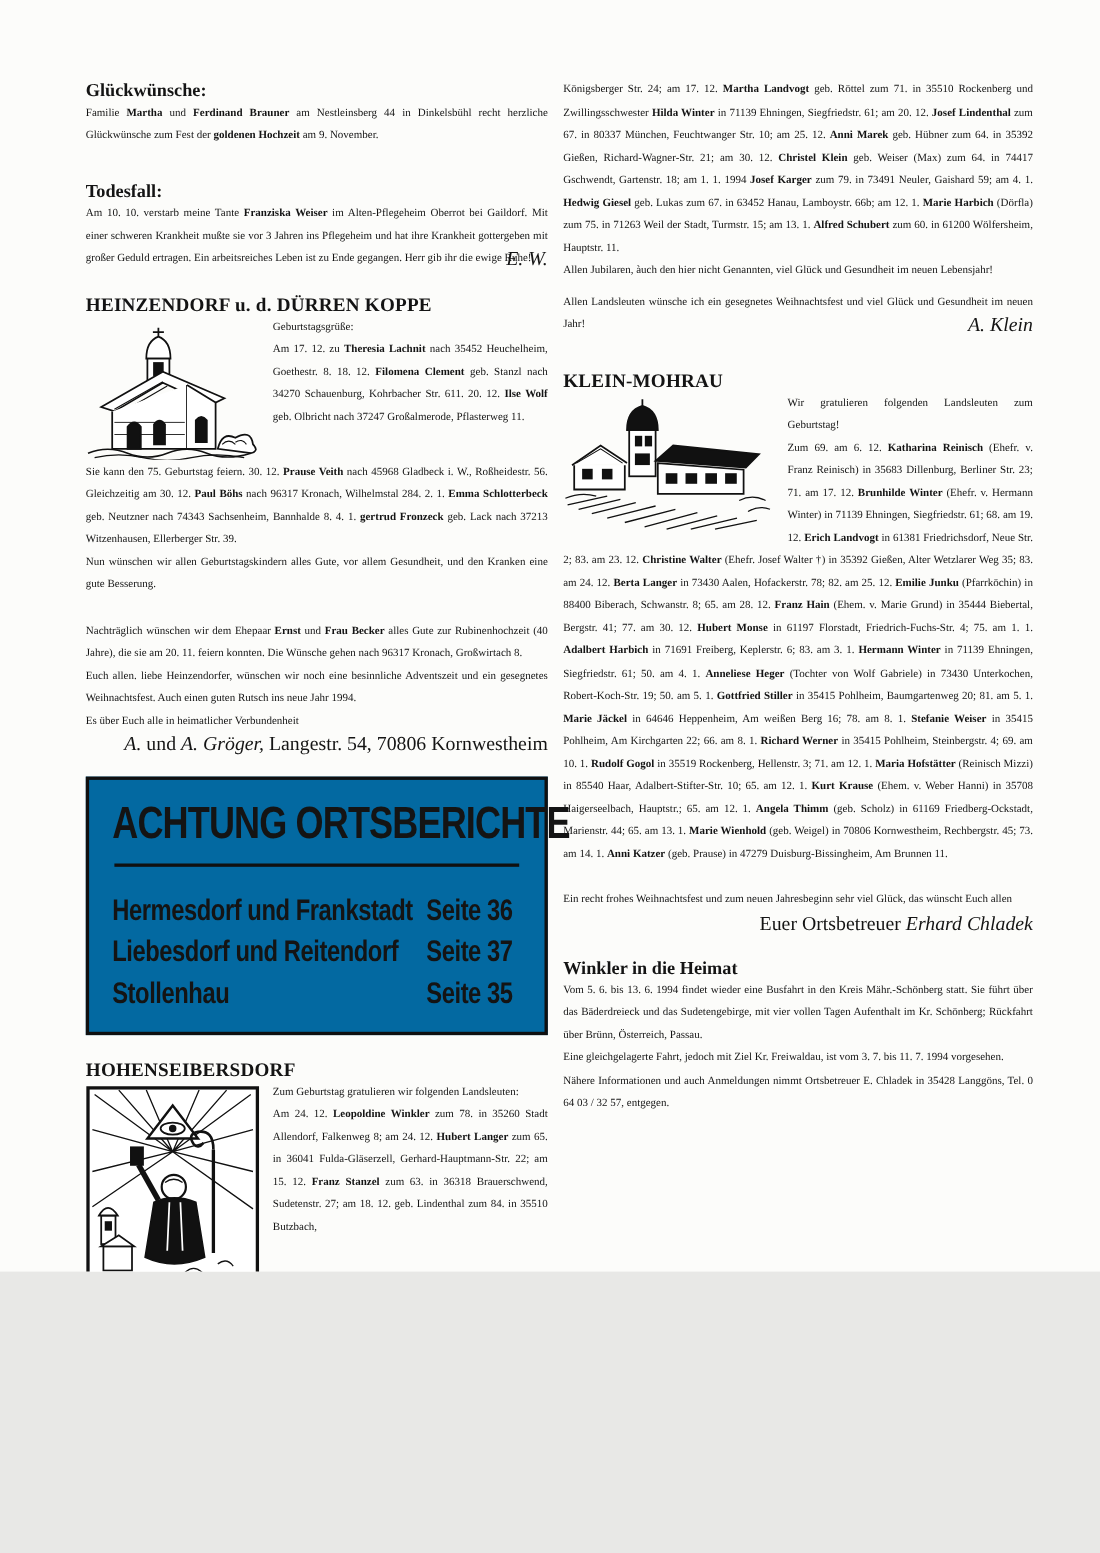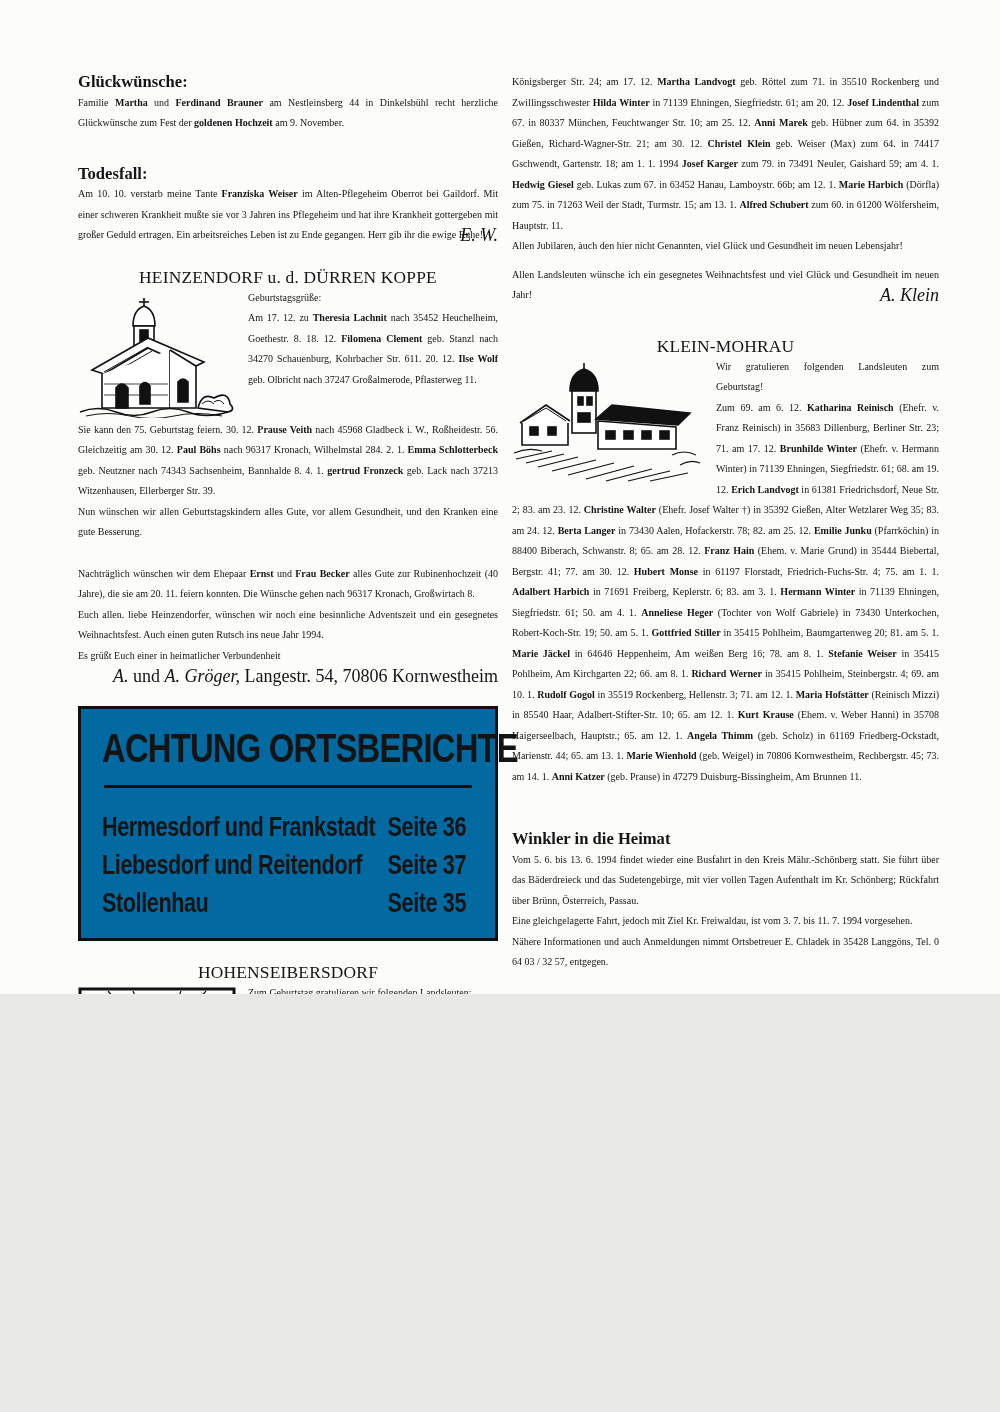--- a/index.html
+++ b/index.html
@@ -1,24 +1,24 @@
 <!DOCTYPE html>
 <html lang="de"><head>
 <meta charset="utf-8">
 <style>
   html,body{margin:0;padding:0;}
   body{width:1000px;height:1412px;background:#e8e8e6;}
-  .page{position:relative;width:1000px;height:994px;background:#fcfcfa;overflow:hidden;
+  .page{position:relative;width:1000px;height:1156px;background:#fcfcfa;overflow:hidden;
         font-family:"Liberation Serif", serif;color:#141414;}
   .col{position:absolute;top:72px;}
   .col-left{left:78px;width:420px;}
   .col-right{left:512px;width:427px;}
   p{margin:0;font-size:10px;line-height:20.5px;text-align:justify;}
   .runin-heading{font-weight:bold;font-size:16.6px;line-height:20.5px;text-align:left;}
-  .section-heading{font-weight:normal;font-size:17.4px;line-height:21px;text-align:center;
+  .section-heading{font-weight:bold;font-size:17.4px;line-height:21px;text-align:left;
         letter-spacing:.2px;margin:0;}
   .sig-line{text-align:right;font-size:18px;line-height:20.5px;}
   .sig-pullup{margin-top:-20.5px;}
   .italic{font-style:italic;}
   .gap-sm{height:8px;}
   .gap-md{height:21px;}
   .gap-lg{height:30px;}
   .float-img{float:left;margin:4px 12px 2px 0;}
   .woodcut{display:block;}
   
@@ -89,21 +89,21 @@
           </g>
         </svg>
       </div>
       <p>Geburtstagsgrüße:</p>
       <p>Am 17. 12. zu <b>Theresia Lachnit</b> nach 35452 Heuchelheim, Goethestr. 8. 18. 12. <b>Filomena Clement</b> geb. Stanzl nach 34270 Schauenburg, Kohrbacher Str. 611. 20. 12. <b>Ilse Wolf</b> geb. Olbricht nach 37247 Großalmerode, Pflasterweg 11.</p>
       <p class="clear">Sie kann den 75. Geburtstag feiern. 30. 12. <b>Prause Veith</b> nach 45968 Gladbeck i. W., Roßheidestr. 56. Gleichzeitig am 30. 12. <b>Paul Böhs</b> nach 96317 Kronach, Wilhelmstal 284. 2. 1. <b>Emma Schlotterbeck</b> geb. Neutzner nach 74343 Sachsenheim, Bannhalde 8. 4. 1. <b>gertrud Fronzeck</b> geb. Lack nach 37213 Witzenhausen, Ellerberger Str. 39.</p>
       <p>Nun wünschen wir allen Geburtstagskindern alles Gute, vor allem Gesundheit, und den Kranken eine gute Besserung.</p>
       <div class="gap-md"></div>
       <p>Nachträglich wünschen wir dem Ehepaar <b>Ernst</b> und <b>Frau Becker</b> alles Gute zur Rubinenhochzeit (40 Jahre), die sie am 20. 11. feiern konnten. Die Wünsche gehen nach 96317 Kronach, Großwirtach 8.</p>
       <p>Euch allen. liebe Heinzendorfer, wünschen wir noch eine besinnliche Adventszeit und ein gesegnetes Weihnachtsfest. Auch einen guten Rutsch ins neue Jahr 1994.</p>
-      <p>Es grüßt Euch einer in heimatlicher Verbundenheit</p>
+      <p>Es über Euch alle in heimatlicher Verbundenheit</p>
       <p class="sig-line"><i>A.</i> und <i>A. Gröger,</i> Langestr. 54, 70806 Kornwestheim</p>
     </section>
 
     <section class="orts-box">
       <div class="box-title">ACHTUNG ORTSBERICHTE</div>
       <hr class="box-rule">
       <div class="box-row">
         <span>Hermesdorf und Frankstadt</span>
         <span>Seite 36</span>
       </div>
@@ -212,20 +212,24 @@
             <path d="M2 92 q14 -6 28 -2 M160 94 q12 -6 24 0 M168 104 q10 -6 20 -2" stroke-width="1.1"></path>
           </g>
         </svg>
       </div>
       <p>Wir gratulieren folgenden Landsleuten zum Geburtstag!</p>
       <p>Zum 69. am 6. 12. <b>Katharina Reinisch</b> (Ehefr. v. Franz Reinisch) in 35683 Dillenburg, Berliner Str. 23; 71. am 17. 12. <b>Brunhilde Winter</b> (Ehefr. v. Hermann Winter) in 71139 Ehningen, Siegfriedstr. 61; 68. am 19. 12. <b>Erich Landvogt</b> in 61381 Friedrichsdorf, Neue Str. 2; 83. am 23. 12. <b>Christine Walter</b> (Ehefr. Josef Walter †) in 35392 Gießen, Alter Wetzlarer Weg 35; 83. am 24. 12. <b>Berta Langer</b> in 73430 Aalen, Hofackerstr. 78; 82. am 25. 12. <b>Emilie Junku</b> (Pfarrköchin) in 88400 Biberach, Schwanstr. 8; 65. am 28. 12. <b>Franz Hain</b> (Ehem. v. Marie Grund) in 35444 Biebertal, Bergstr. 41; 77. am 30. 12. <b>Hubert Monse</b> in 61197 Florstadt, Friedrich-Fuchs-Str. 4; 75. am 1. 1. <b>Adalbert Harbich</b> in 71691 Freiberg, Keplerstr. 6; 83. am 3. 1. <b>Hermann Winter</b> in 71139 Ehningen, Siegfriedstr. 61; 50. am 4. 1. <b>Anneliese Heger</b> (Tochter von Wolf Gabriele) in 73430 Unterkochen, Robert-Koch-Str. 19; 50. am 5. 1. <b>Gottfried Stiller</b> in 35415 Pohlheim, Baumgartenweg 20; 81. am 5. 1. <b>Marie Jäckel</b> in 64646 Heppenheim, Am weißen Berg 16; 78. am 8. 1. <b>Stefanie Weiser</b> in 35415 Pohlheim, Am Kirchgarten 22; 66. am 8. 1. <b>Richard Werner</b> in 35415 Pohlheim, Steinbergstr. 4; 69. am 10. 1. <b>Rudolf Gogol</b> in 35519 Rockenberg, Hellenstr. 3; 71. am 12. 1. <b>Maria Hofstätter</b> (Reinisch Mizzi) in 85540 Haar, Adalbert-Stifter-Str. 10; 65. am 12. 1. <b>Kurt Krause</b> (Ehem. v. Weber Hanni) in 35708 Haigerseelbach, Hauptstr.; 65. am 12. 1. <b>Angela Thimm</b> (geb. Scholz) in 61169 Friedberg-Ockstadt, Marienstr. 44; 65. am 13. 1. <b>Marie Wienhold</b> (geb. Weigel) in 70806 Kornwestheim, Rechbergstr. 45; 73. am 14. 1. <b>Anni Katzer</b> (geb. Prause) in 47279 Duisburg-Bissingheim, Am Brunnen 11.</p>
     </section>
 
     <div class="gap-md"></div>
 
+    <section>
+      <p>Ein recht frohes Weihnachtsfest und zum neuen Jahresbeginn sehr viel Glück, das wünscht Euch allen</p>
+      <p class="sig-line">Euer Ortsbetreuer <i>Erhard Chladek</i></p>
+    </section>
 
     <div class="gap-md"></div>
 
     <section>
       <p class="runin-heading">Winkler in die Heimat</p>
       <p>Vom 5. 6. bis 13. 6. 1994 findet wieder eine Busfahrt in den Kreis Mähr.-Schönberg statt. Sie führt über das Bäderdreieck und das Sudetengebirge, mit vier vollen Tagen Aufenthalt im Kr. Schönberg; Rückfahrt über Brünn, Österreich, Passau.</p>
       <p>Eine gleichgelagerte Fahrt, jedoch mit Ziel Kr. Freiwaldau, ist vom 3. 7. bis 11. 7. 1994 vorgesehen.</p>
       <p>Nähere Informationen und auch Anmeldungen nimmt Ortsbetreuer E. Chladek in 35428 Langgöns, Tel. 0 64 03 / 32 57, entgegen.</p>
     </section>
 

